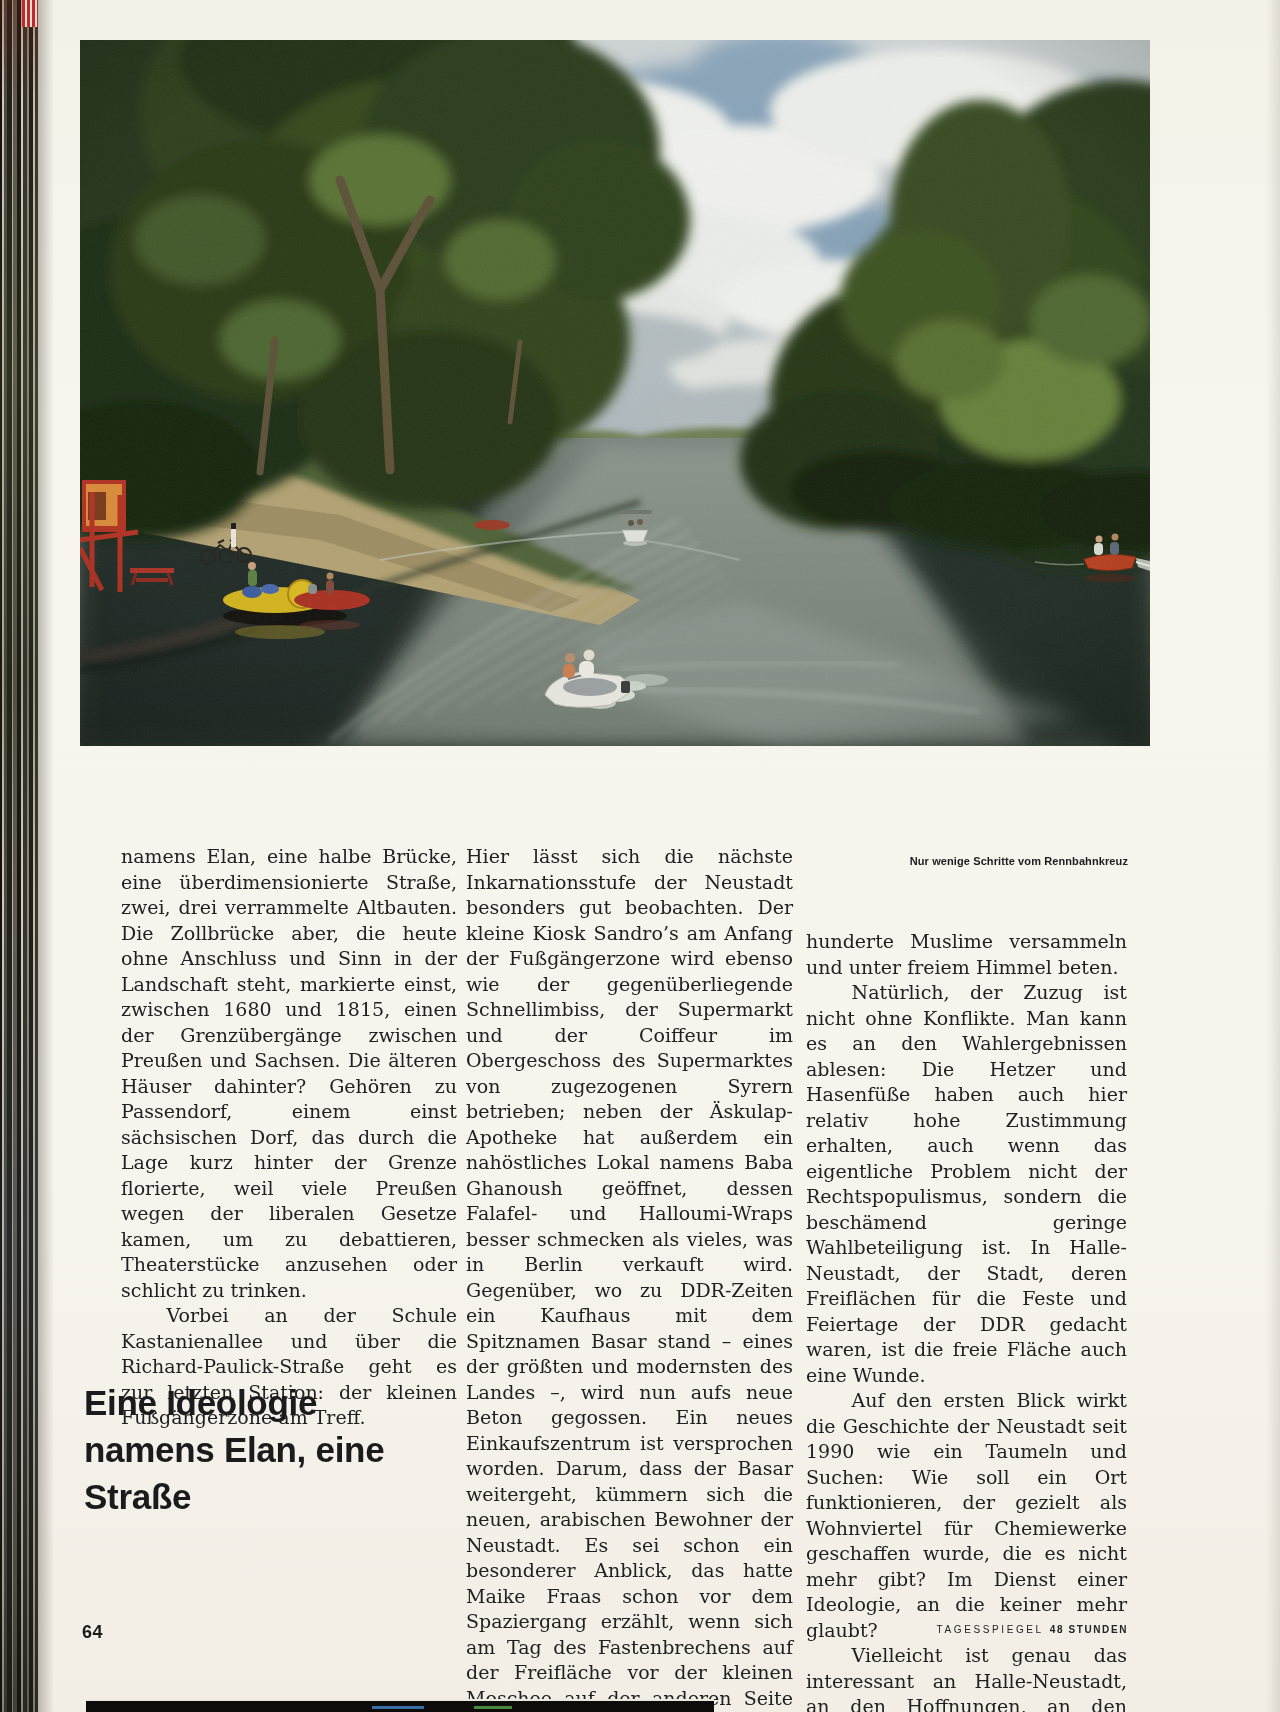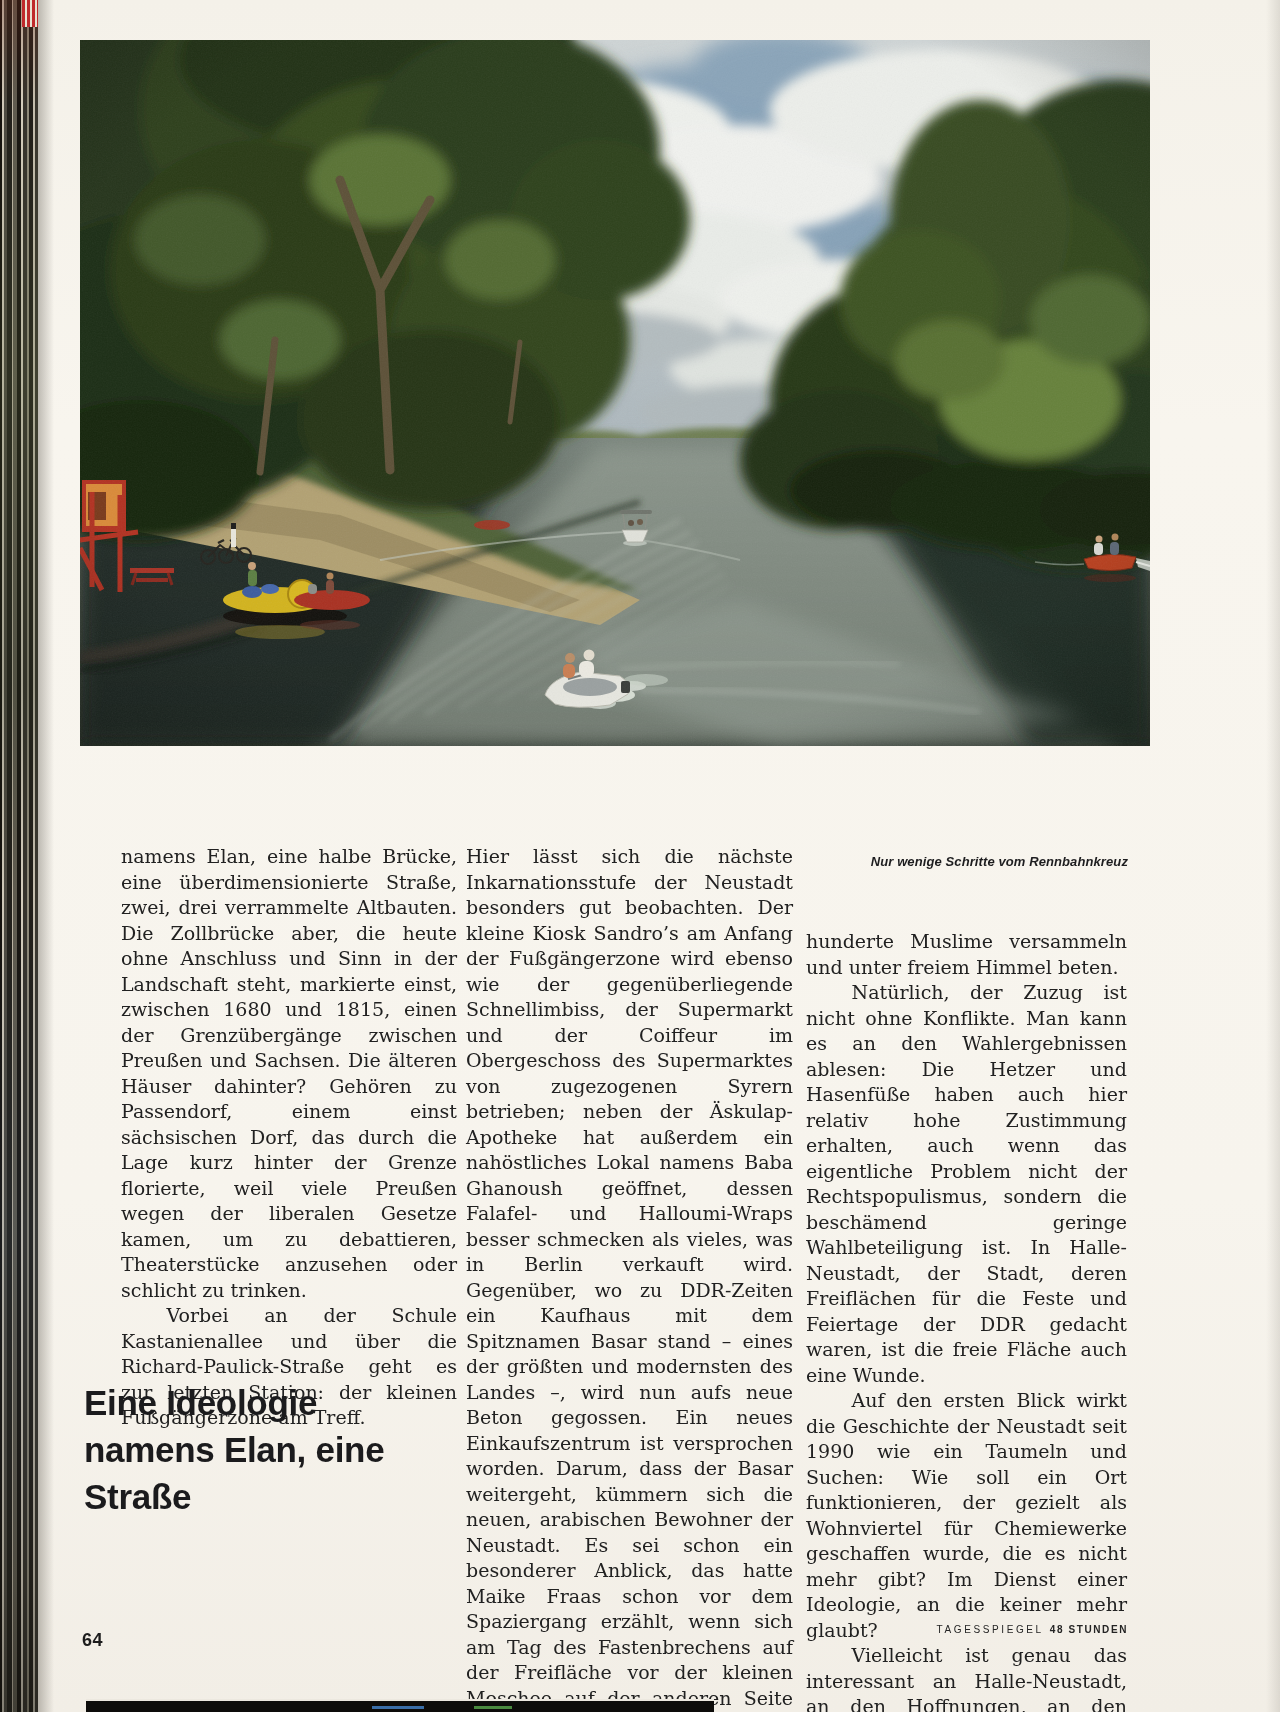--- a/index.html
+++ b/index.html
@@ -29,22 +29,22 @@
   }
   
   .photo{
     position:absolute;left:80px;top:40px;width:1070px;height:706px;margin:0;
     background:#3a453a;
   }
   .photo svg{display:block;width:100%;height:100%;}
   
   .caption{
     position:absolute;top:848px;right:152px;
-    font-size:13px;line-height:27px;font-weight:700;color:#1d1d1f;
-    letter-spacing:.1px;white-space:nowrap;font-style:italic;
+    font-size:11px;line-height:27px;font-weight:700;color:#1d1d1f;
+    letter-spacing:.1px;white-space:nowrap;
   }
   .caption span{display:block;}
   
   .col{
     position:absolute;
     font-family:"DejaVu Serif","Liberation Serif",serif;
     font-size:19px;line-height:25.5px;color:#212121;
     text-align:justify;hyphens:auto;-webkit-hyphens:auto;
   }
   .col p{margin:0;}
@@ -54,21 +54,21 @@
   .col3{left:806px;top:929px;width:321px;}
   
   .pullquote{
     position:absolute;left:84px;top:1379px;width:470px;
     font-weight:700;font-size:35px;line-height:47px;color:#1b1b1d;
     letter-spacing:-.3px;white-space:nowrap;
   }
   
   .pagenum{
     position:absolute;left:82px;top:1622px;
-    font-size:18px;font-weight:700;color:#1c1c1c;letter-spacing:.5px;margin-top:8px;
+    font-size:18px;font-weight:700;color:#1c1c1c;letter-spacing:.5px;
   }
   .footer-right{
     position:absolute;top:1624px;right:152px;white-space:nowrap;
     color:#242424;font-size:10px;
   }
   .footer-right .brand{font-weight:400;letter-spacing:2.6px;}
   .footer-right .issue{font-weight:700;letter-spacing:1.6px;margin-left:6px;}
   
   .bottom-edge{
     position:absolute;left:86px;top:1699px;width:628px;height:13px;

